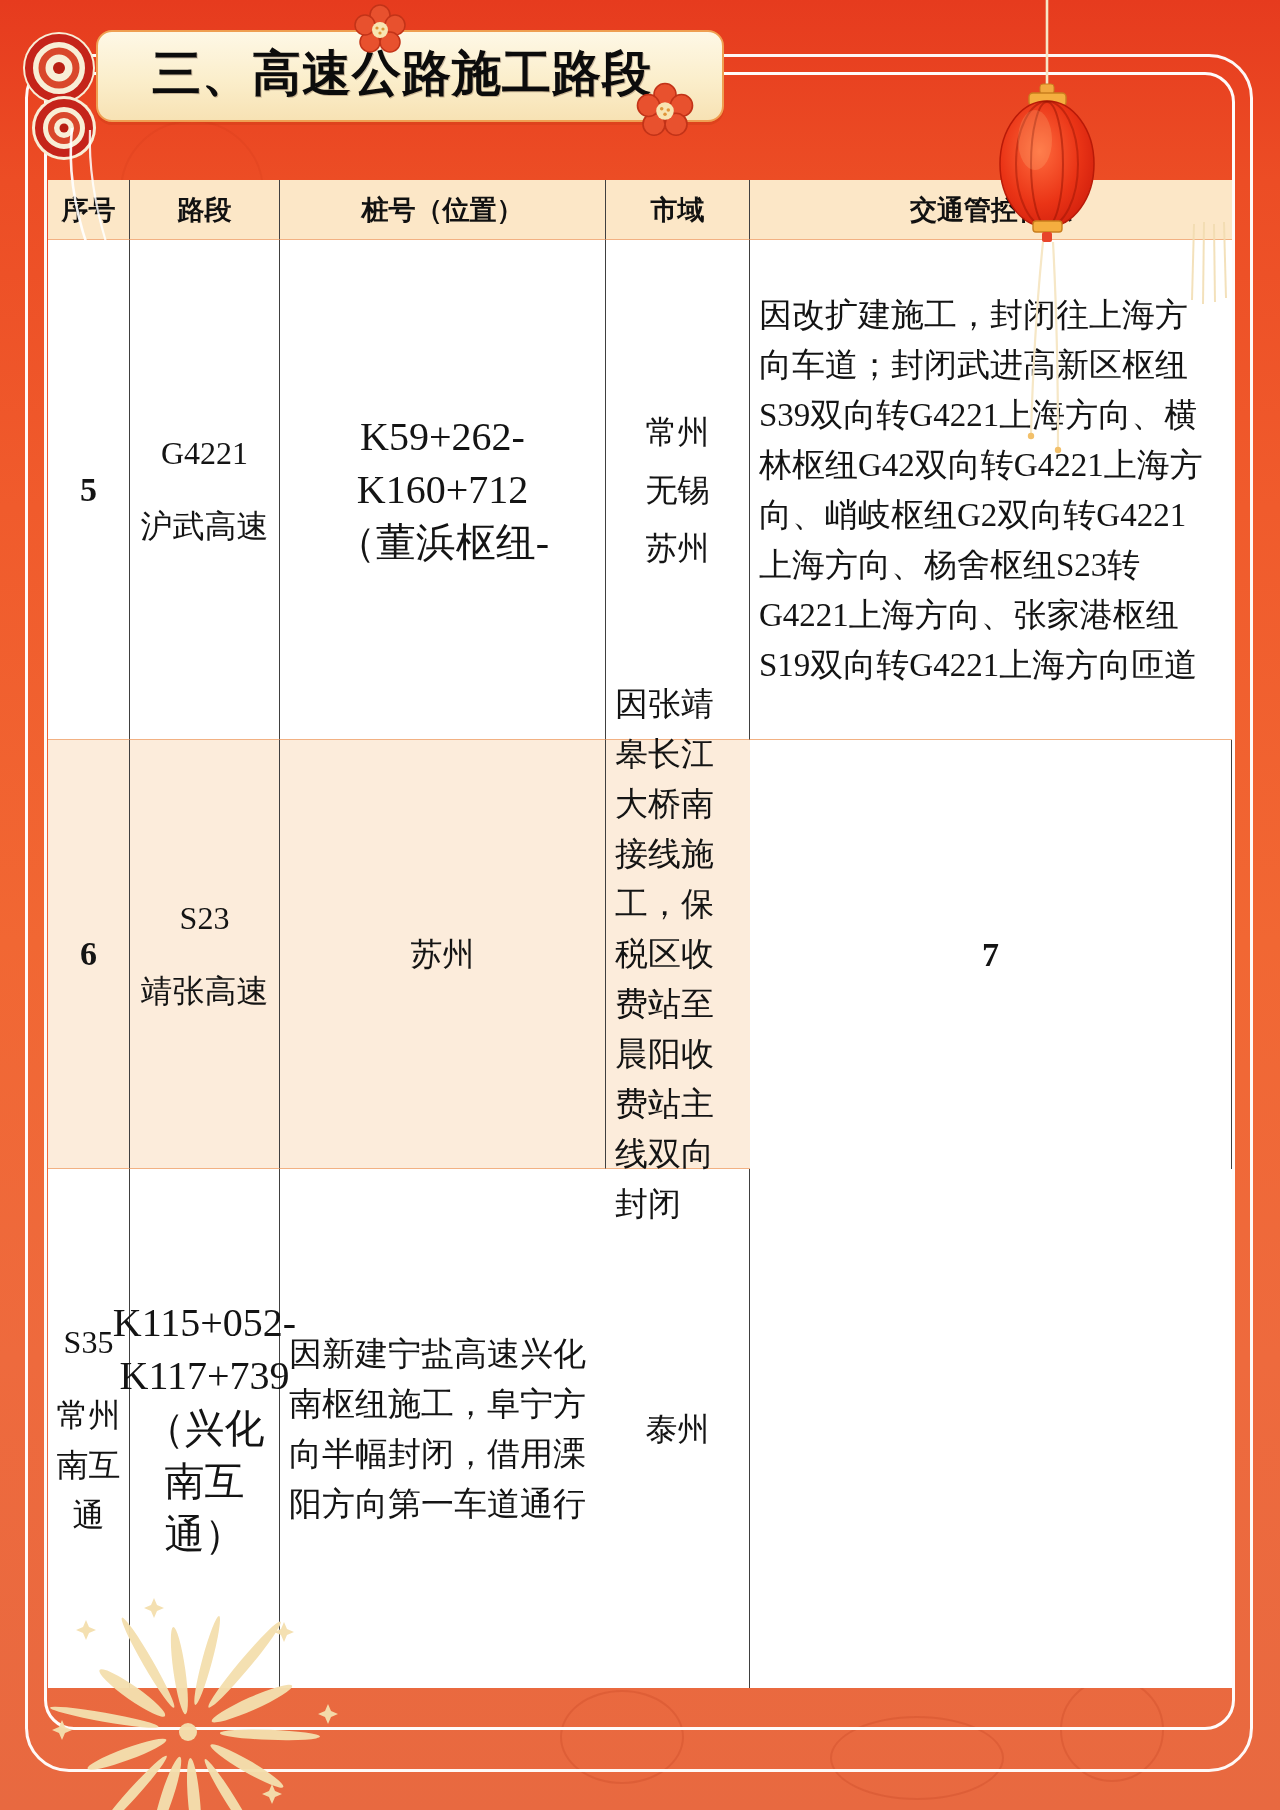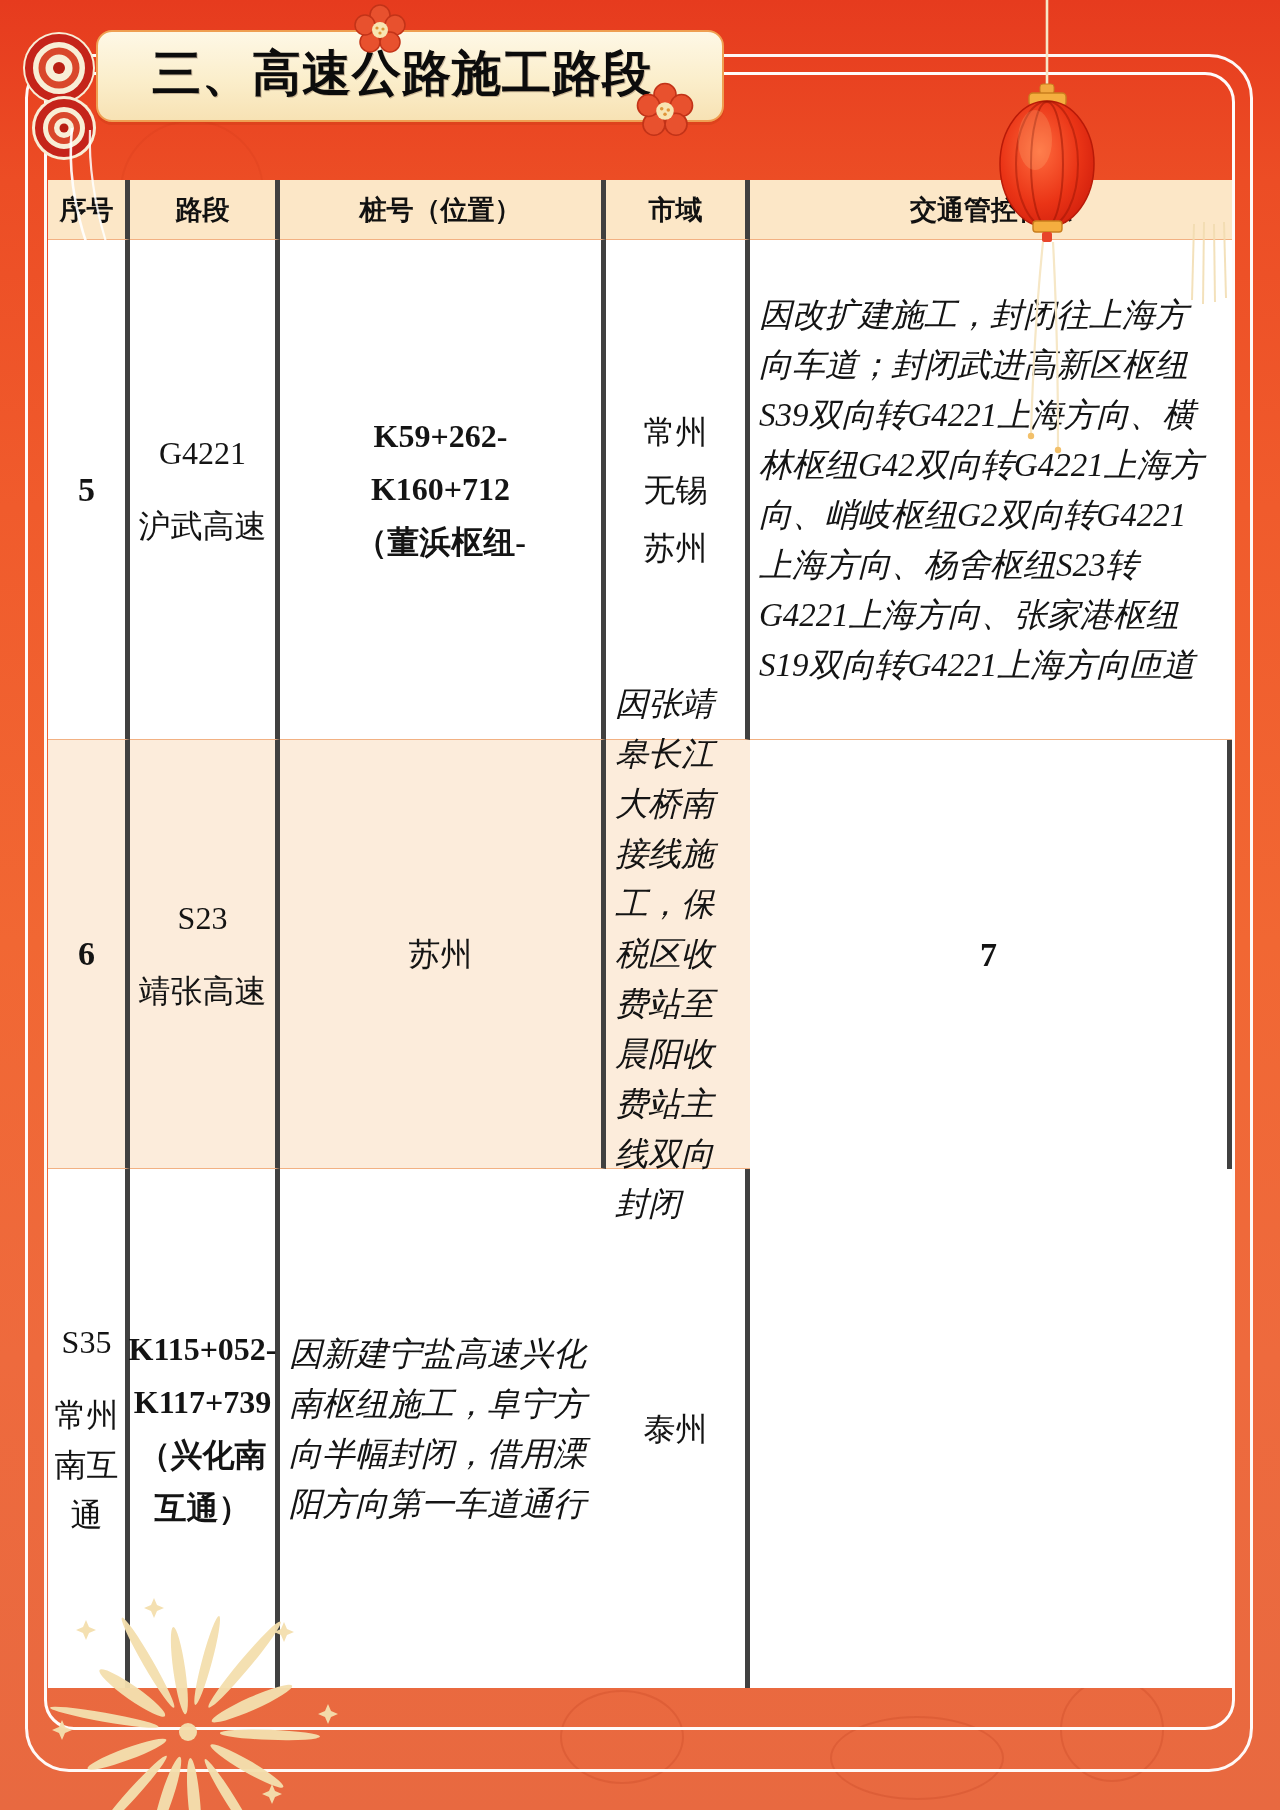--- a/index.html
+++ b/index.html
@@ -25,33 +25,33 @@
     border:2px solid #ef9f52;border-radius:16px;box-shadow:0 3px 0 rgba(190,55,15,.28);
     display:flex;align-items:center;justify-content:center;}
   .banner .ttl{font-size:49px;font-weight:900;letter-spacing:1px;color:#0c0c0c;
     padding:0 46px 4px 30px;text-shadow:1px 1px 0 rgba(60,20,0,.25);white-space:nowrap;}
   .deco{position:absolute;z-index:4;}
   
   .tbl{position:absolute;left:48px;top:180px;width:1184px;z-index:2;background:#ffffff;
     display:grid;grid-template-columns:82px 150px 326px 144px 482px;
     grid-template-rows:60px 500px 429px 519px;
     font-family:"Liberation Serif","DejaVu Serif",serif;}
-  .cell{border-right:5px solid #404040;border-bottom:1px solid #f2b183;
+  .cell{border-right:1px solid #404040;border-bottom:1px solid #f2b183;
     display:flex;flex-direction:column;align-items:center;justify-content:center;
     text-align:center;min-width:0;}
   .cell.lastcol{border-right:none;}
   .cell.lastrow{border-bottom:none;}
   .cell.hd{background:#fce7c7;font-family:"Liberation Sans",sans-serif;
     font-weight:700;font-size:27px;color:#111;}
   .cell.alt{background:#fcecdb;}
   .seq{font-size:34px;font-weight:700;}
   .road{font-size:32px;line-height:50px;gap:23px;}
-  .stake{font-size:32px;line-height:53px;font-weight:bold;}
+  .stake{font-size:40px;line-height:53px;}
   .city{font-size:32px;line-height:58px;font-weight:500;}
-  .infocell{flex-direction:row;justify-content:flex-start;text-align:left;font-style:italic;}
+  .infocell{flex-direction:row;justify-content:flex-start;text-align:left;}
   .infotxt{font-size:33px;line-height:50px;padding:0 18px 0 9px;width:100%;box-sizing:border-box;}
   .ln{display:block;}
   svg{display:block;}
 </style>
 </head>
 <body>
 
 <div class="page">
 
   <div class="swirl sw1"></div>

